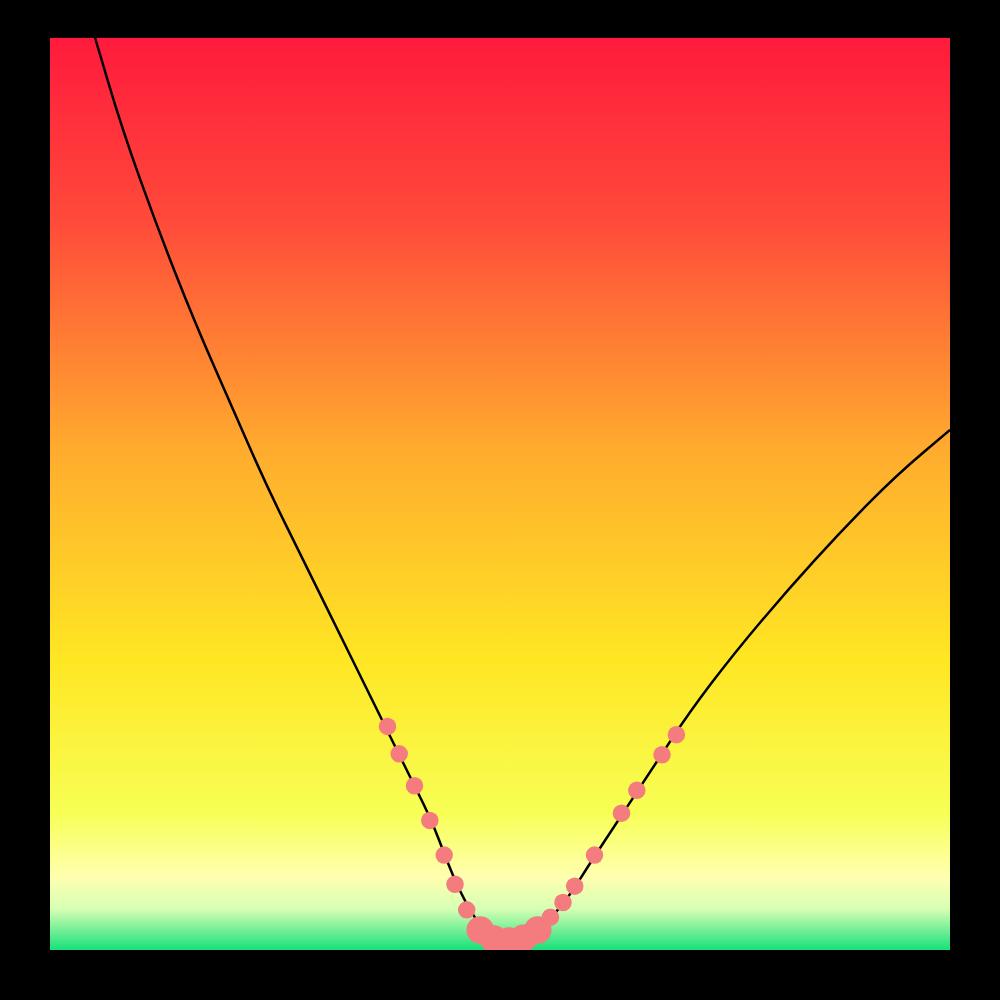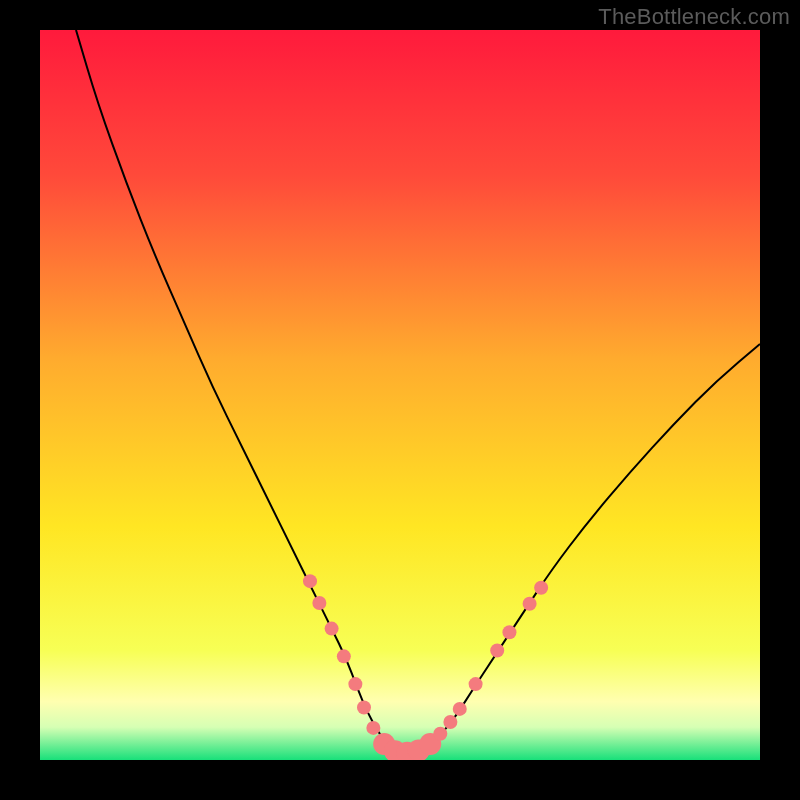--- a/index.html
+++ b/index.html
@@ -31,21 +31,20 @@
   }
   .plot-area svg {
     display: block;
     width: 100%;
     height: 100%;
   }
 </style>
 </head>
 <body>
 <div class="frame">
-  <div class="watermark">TheBottleneck.com</div>
 
   <div class="plot-area">
     <svg id="chart-svg" viewBox="0 0 720 730" preserveAspectRatio="none">
       <defs>
         <linearGradient id="bg-grad" x1="0" y1="0" x2="0" y2="1">
           <stop id="g0" offset="0%" stop-color="#ff1a3c"></stop>
           <stop id="g1" offset="20%" stop-color="#ff4a3a"></stop>
           <stop id="g2" offset="45%" stop-color="#ffab2e"></stop>
           <stop id="g3" offset="68%" stop-color="#ffe623"></stop>
           <stop id="g4" offset="85%" stop-color="#f7ff55"></stop>

